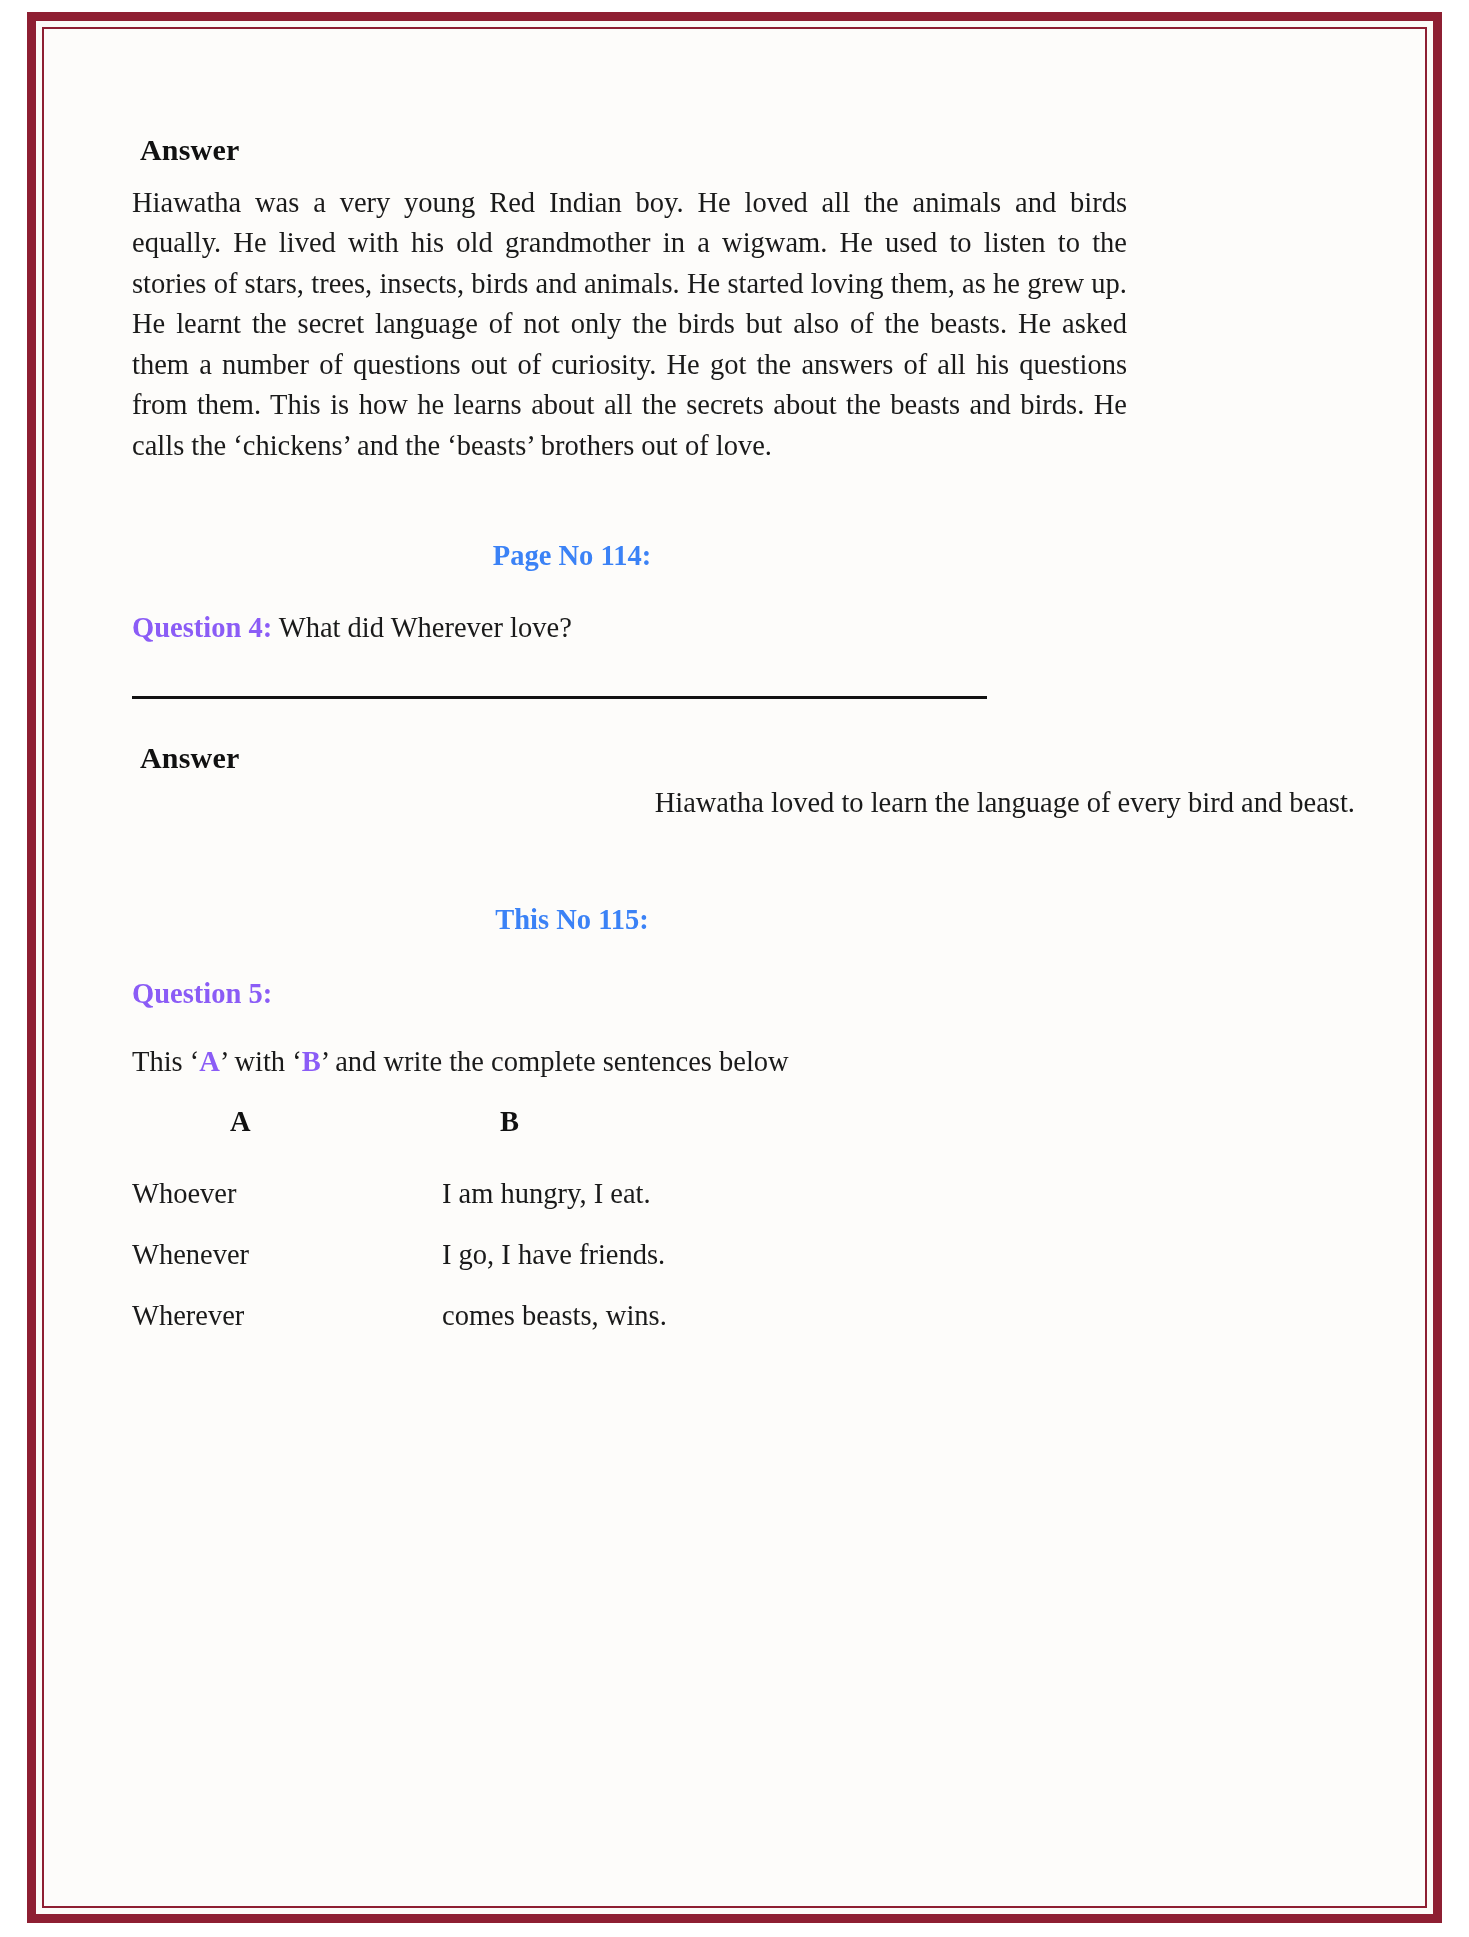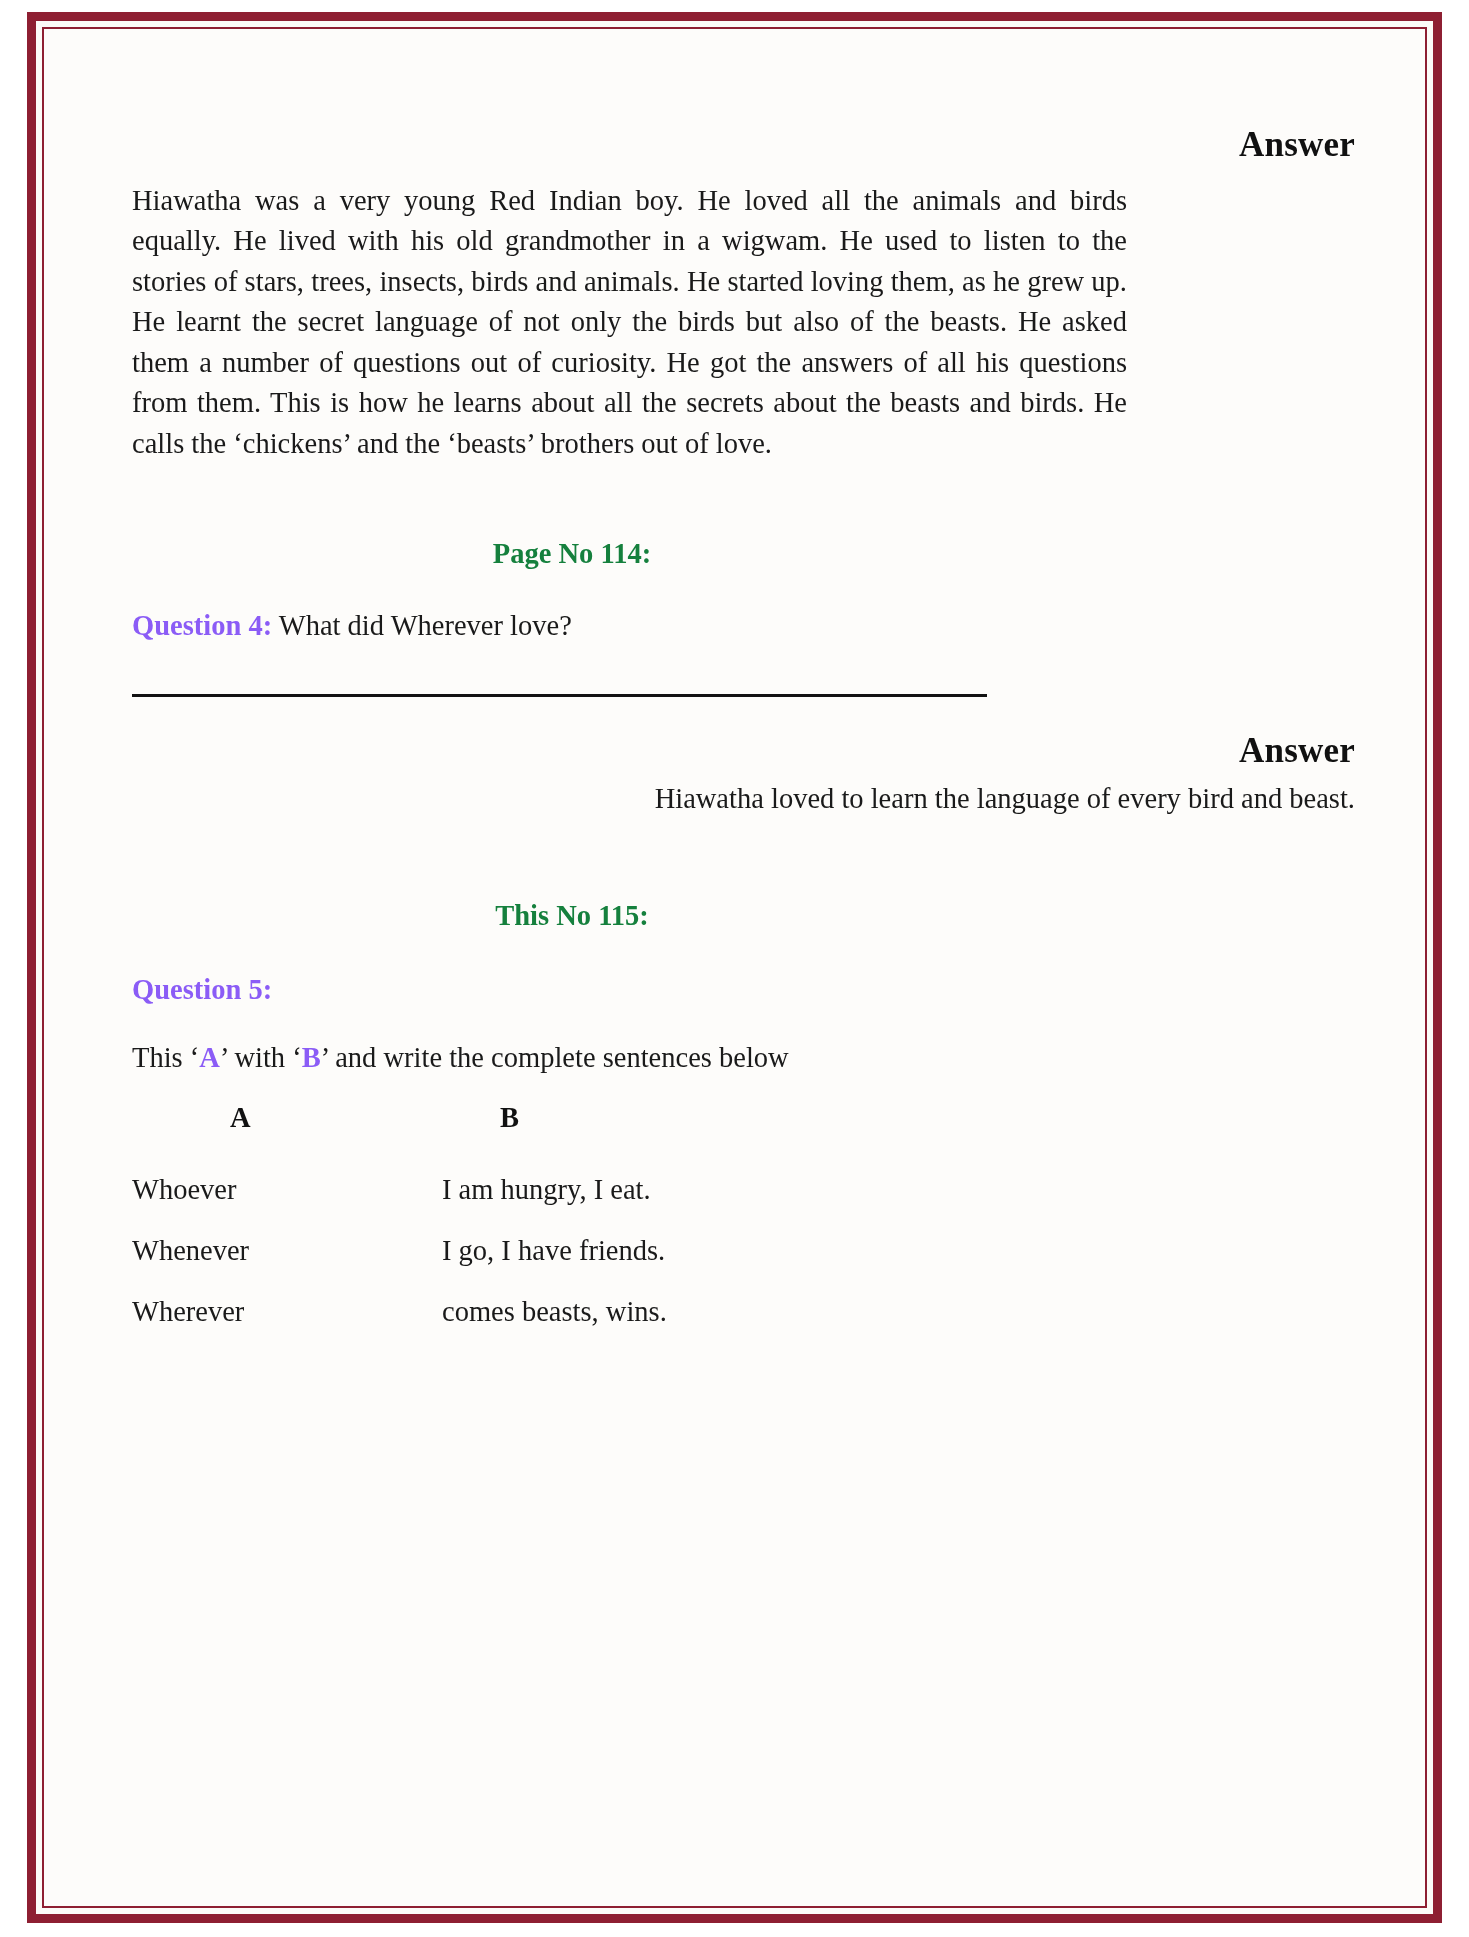--- a/index.html
+++ b/index.html
@@ -40,27 +40,26 @@
   .content {
     position: absolute;
     left: 88px;
     top: 96px;
     right: 70px;
     bottom: 40px;
     box-sizing: border-box;
   }
 
   h2.block-heading {
-    font-size: 35px;
-    font-weight: bold;
-    margin: 0;
+    font-size: 30px;
+    font-weight: bold;
+    margin: 8px;
     padding: 0;
     color: #111111;
     letter-spacing: 0.2px;
-    text-align: right;
   }
 
   p.body-para {
     font-size: 28.5px;
     line-height: 1.42;
     color: #1a1a1a;
     margin: 16px 0 0 0;
     text-align: justify;
     text-justify: inter-word;
     max-width: 995px;
@@ -71,21 +70,21 @@
     line-height: 1.42;
     color: #1a1a1a;
     margin: 8px 0 0 0;
     text-align: right;
   }
 
   .page-no {
     text-align: center;
     font-size: 28.5px;
     font-weight: bold;
-    color: #15803d;
+    color: #3b82f6;
     margin: 0;
     padding: 0;
     width: 880px;
   }
 
   .q-line {
     font-size: 28.5px;
     color: #1a1a1a;
     margin: 0;
   }

